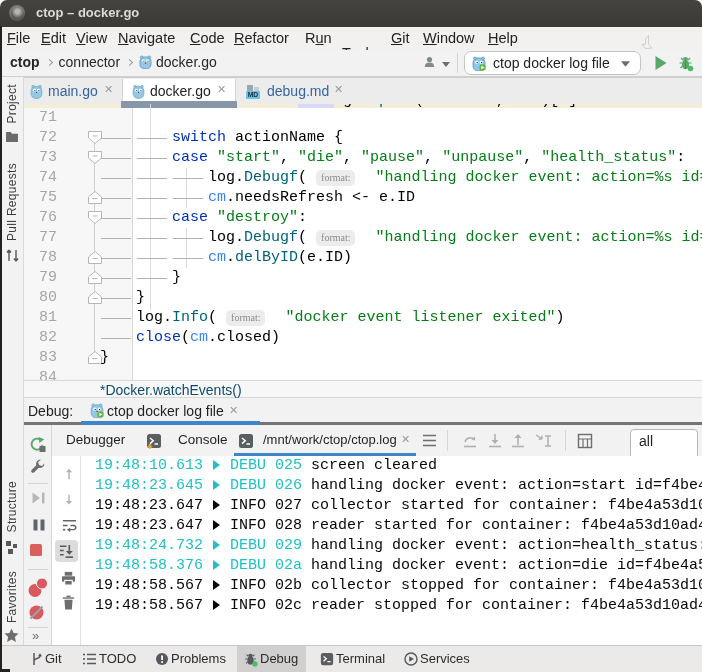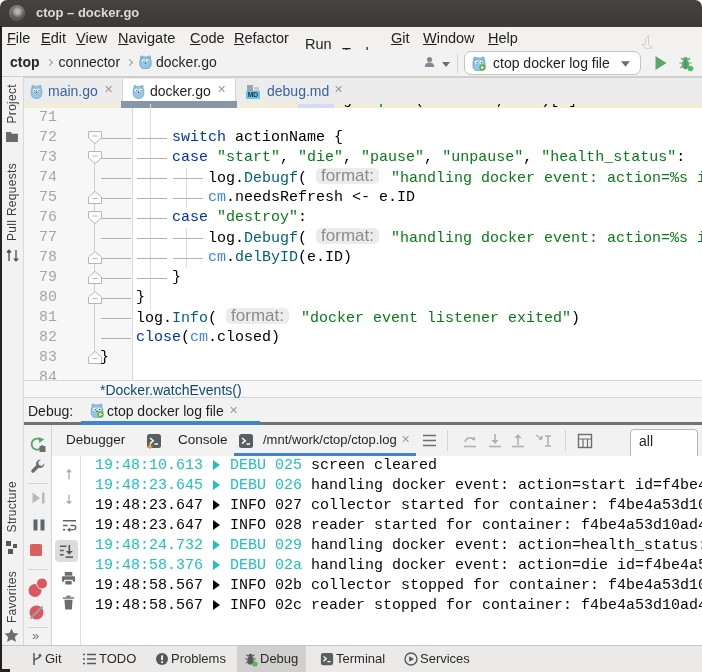--- a/index.html
+++ b/index.html
@@ -1,20 +1,20 @@
 <!DOCTYPE html>
 <html><head><meta charset="utf-8">
 <style>
 *{margin:0;padding:0;box-sizing:border-box}
 html,body{width:702px;height:672px;background:#fff;overflow:hidden}
 body{font-family:"Liberation Sans",sans-serif;position:relative}
 .a{position:absolute}
 .mono{font-family:"Liberation Mono",monospace;font-size:15px;line-height:20px;white-space:pre}
 .kw{color:#0033b3}.str{color:#067d17}.mth{color:#00627a}.rcv{color:#3b82f6}.num{color:#1750eb}
-.hint{display:inline-block;font-family:Liberation Sans, sans-serif;font-size:17px;color:#8c8c8c;background:#ececec;border-radius:5px;padding:0 5px;height:16px;line-height:16px;vertical-align:0.5px;margin-right:12px}
+.hint{display:inline-block;font-family:Liberation Serif, serif;font-size:10px;color:#8c8c8c;background:#ececec;border-radius:5px;padding:0 5px;height:16px;line-height:16px;vertical-align:0.5px;margin-right:20px}
 .tab1{display:inline-block;width:36px;height:19px;vertical-align:top;background:linear-gradient(#b2b2b2,#b2b2b2) no-repeat 1px 10px/30px 1px}
 .cline{position:absolute;left:76px;height:20px}
 .ln{position:absolute;width:33px;text-align:right;left:0;font-family:"Liberation Mono",monospace;font-size:15px;line-height:20px;color:#a6a6a6}
 .fold{position:absolute;left:64px;width:14px;height:13px}
 svg{display:block}
 .vtxt{writing-mode:vertical-rl;transform:rotate(180deg);font-size:12px;color:#3c3c3c;letter-spacing:0.3px}
 </style></head>
 <body>
 
 <div class="a" style="left:0;top:0;width:702px;height:27px;background:linear-gradient(#45433f,#3b3a36);border-radius:7px 7px 0 0">
@@ -23,21 +23,21 @@
  <div class="a" style="left:36px;top:5px;font-size:13px;font-weight:bold;color:#dedbd4">ctop – docker.go</div>
 </div>
 
 <div class="a" style="left:0;top:27px;width:702px;height:23px;background:#f2f1ef;color:#222;font-size:14.5px">
  <div class="a" style="left:7px;top:3px"><u>F</u>ile</div>
     <div class="a" style="left:41px;top:3px"><u>E</u>dit</div>
     <div class="a" style="left:76px;top:3px"><u>V</u>iew</div>
     <div class="a" style="left:118px;top:3px"><u>N</u>avigate</div>
     <div class="a" style="left:190px;top:3px"><u>C</u>ode</div>
     <div class="a" style="left:234px;top:3px"><u>R</u>efactor</div>
-    <div class="a" style="left:305px;top:9px">R<u>u</u>n</div>
+    <div class="a" style="left:305px;top:3px">R<u>u</u>n</div>
     <div class="a" style="left:342px;top:18px"><u>T</u>ools</div>
     <div class="a" style="left:391px;top:3px"><u>G</u>it</div>
     <div class="a" style="left:423px;top:3px"><u>W</u>indow</div>
     <div class="a" style="left:488px;top:3px"><u>H</u>elp</div>
 </div>
 
 <div class="a" style="left:0;top:50px;width:702px;height:27px;background:#f2f2f2;border-bottom:1px solid #d1cfcd"></div>
 <div class="a" id="crumbs" style="left:10px;top:54px;font-size:14px;color:#262626;white-space:nowrap">
  <span style="font-weight:bold">ctop</span><span class="chev"></span><span>connector</span><span class="chev"></span><span style="display:inline-block;vertical-align:-2px;margin-right:4px"><svg width="13" height="14" viewBox="0 0 14 15">
         <rect x="1" y="2" width="12" height="13" rx="5" fill="#8ec8ea" stroke="#5a93b8" stroke-width="0.8"></rect>

